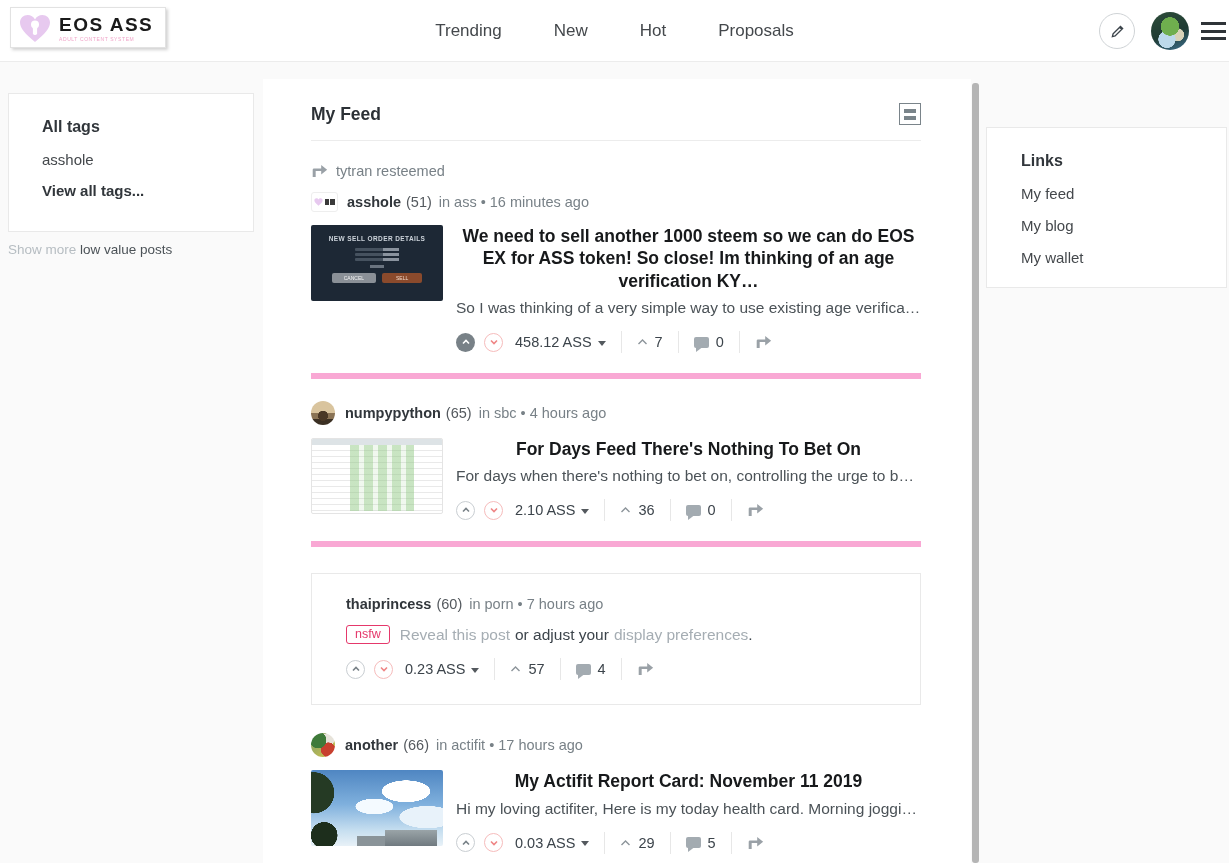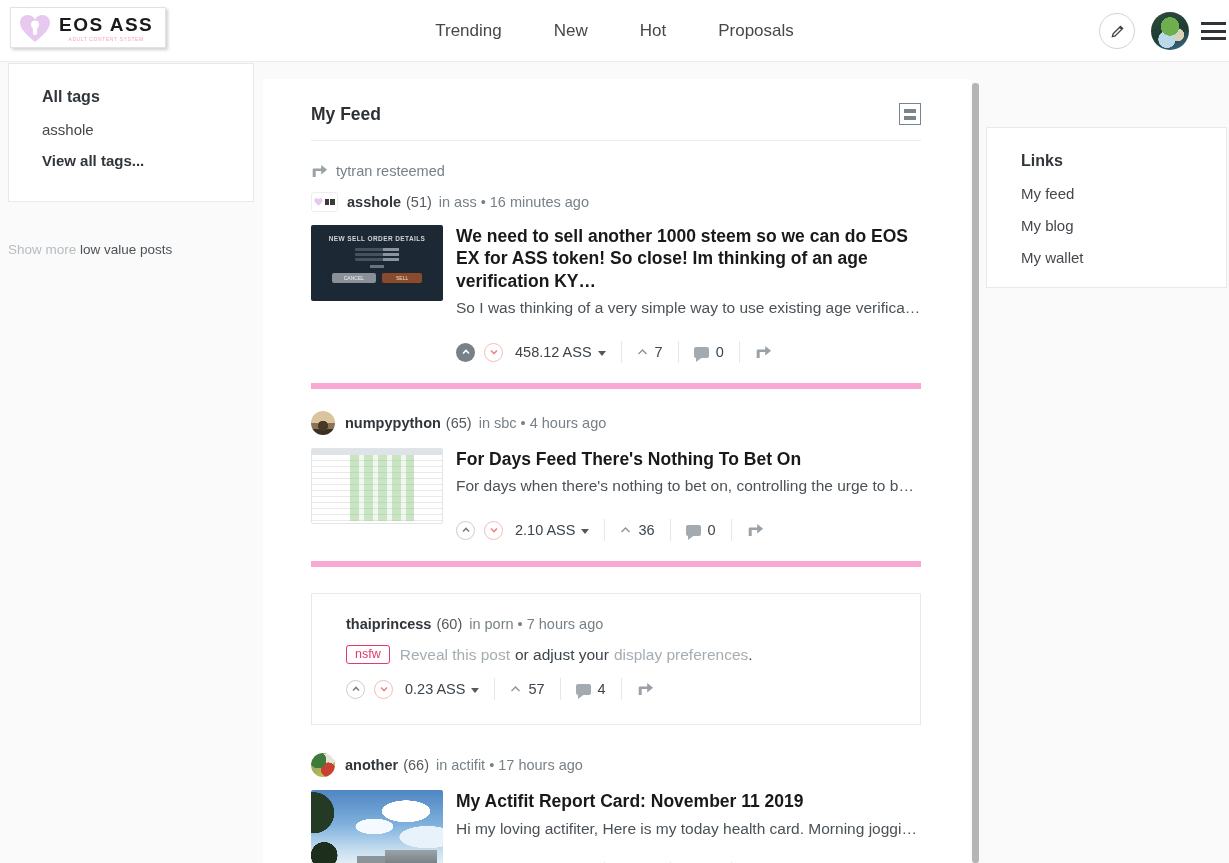--- a/index.html
+++ b/index.html
@@ -6,21 +6,21 @@
   html,body { width:1229px; height:863px; overflow:hidden;
     font-family:"Liberation Sans","DejaVu Sans",sans-serif; background:#fafafa; color:#31363b; }
 
   
   .topbar { position:absolute; left:0; top:0; width:1229px; height:62px; background:#fff;
     border-bottom:1px solid #ececec; z-index:5; }
   .logo-box { position:absolute; left:10px; top:7px; height:41px; padding:4px 12px 2px 8px;
     background:#fff; border:1px solid #e2e2e2; box-shadow:2px 2px 3px rgba(0,0,0,.18);
     display:flex; align-items:center; cursor:pointer; }
   .logo-heart { width:32px; height:29px; margin-right:8px; }
-  .logo-txtcol { display:flex; flex-direction:column; align-items:center; }
+  .logo-txtcol { display:flex; flex-direction:column; align-items:flex-start; }
   .logo-title { font-size:19px; font-weight:800; letter-spacing:1.5px; color:#1a1a1a; line-height:20px; }
   .logo-tag { font-size:5px; color:#f0a4c8; letter-spacing:.6px; margin-top:1px; }
 
   .topnav { position:absolute; left:50%; top:0; transform:translateX(-50%); height:62px;
     display:flex; align-items:center; gap:52px; }
   .topnav span { font-size:17px; color:#44484c; cursor:pointer; }
 
   .top-actions { position:absolute; right:0; top:0; height:62px; display:flex; align-items:center; }
   .compose-btn { width:36px; height:36px; border-radius:50%; border:1px solid #cfd3d6; background:#fff;
     display:flex; align-items:center; justify-content:center; cursor:pointer; margin-right:16px; }
@@ -30,21 +30,21 @@
       radial-gradient(circle at 50% 38%, #6fae4e 0 30%, transparent 31%),
       radial-gradient(circle at 42% 72%, #bcd9ea 0 24%, transparent 25%),
       radial-gradient(circle at 70% 60%, #d8d2b8 0 18%, transparent 19%),
       linear-gradient(160deg, #2e4d3a 0%, #1f3b33 55%, #3d6f8e 100%); }
   .hamburger { width:25px; height:18px; margin-right:3px; cursor:pointer;
     display:flex; flex-direction:column; justify-content:space-between; }
   .hamburger i { display:block; height:3px; background:#2f3438; }
 
   
   .card { position:absolute; background:#fff; border:1px solid #e9e9e9; }
-  .left-card { left:8px; top:63px; width:246px; height:139px; padding:24px 0 8px 33px; }
+  .left-card { left:8px; top:93px; width:246px; height:139px; padding:24px 0 8px 33px; }
   .left-card .card-title { font-size:16px; font-weight:700; color:#31363b; }
   .tag-link { font-size:15px; color:#44484c; margin-top:15px; cursor:pointer; }
   .viewall-link { font-size:15px; font-weight:700; color:#31363b; margin-top:14px; cursor:pointer; }
   .showmore { position:absolute; left:8px; top:242px; font-size:13.5px; color:#b6bdc2; }
   .showmore b { font-weight:400; color:#4b5257; cursor:pointer; }
 
   .right-card { left:986px; top:79px; width:241px; height:161px; padding:24px 0 0 34px;margin-top:48px; }
   .right-card .card-title { font-size:16px; font-weight:700; color:#31363b; }
   .rlink { font-size:15px; color:#44484c; margin-top:15px; cursor:pointer; }
 
@@ -75,26 +75,26 @@
   .avatar-ek { background: radial-gradient(circle at 30% 30%, #3f7a3a 0 34%, transparent 35%),
       radial-gradient(circle at 72% 70%, #c8402f 0 30%, transparent 31%),
       radial-gradient(circle at 70% 28%, #e7e3da 0 26%, transparent 27%),
       linear-gradient(135deg,#7a9e6d,#d8c54a); }
   .author-name { font-weight:700; color:#31363b; margin-right:5px; cursor:pointer; }
   .author-rep { color:#54595e; margin-right:7px; }
 
   .post-body { display:flex; margin-top:13px; }
   .thumb { width:132px; height:76px; flex:none; margin-right:13px; border-radius:2px; overflow:hidden; cursor:pointer; }
   .post-text { flex:1; min-width:0; }
-  .post-title { font-size:17.5px; font-weight:700; color:#17191b; line-height:1.28; cursor:pointer; }
+  .post-title { font-size:17.5px; font-weight:700; color:#17191b; line-height:1.28; cursor:pointer;text-align:center; }
   .post-excerpt { font-size:15.5px; color:#4b5257; margin-top:6px; line-height:1.35; cursor:pointer;
     white-space:nowrap; overflow:hidden; text-overflow:ellipsis; }
 
   
-  .votebar { display:flex; align-items:center; margin-top:22px; }
+  .votebar { display:flex; align-items:center; margin-top:12px; }
   .vcirc { width:19px; height:19px; border-radius:50%; display:flex; align-items:center; justify-content:center;
     cursor:pointer; flex:none; }
   .vcirc svg { width:10px; height:10px; }
   .up-plain { border:1px solid #c9ced2; color:#788187; margin-right:9px; }
   .up-voted { background:#788187; color:#fff; margin-right:9px; }
   .down { border:1px solid #f6bcbc; color:#ef8585; margin-right:12px; }
   .payout { font-size:14.5px; color:#3c444b; display:flex; align-items:center; cursor:pointer; }
   .caret { width:0; height:0; border-left:4.5px solid transparent; border-right:4.5px solid transparent;
     border-top:5px solid #54595e; margin-left:6px; margin-top:2px; }
   .vdiv { width:1px; height:22px; background:#e7e7e7; margin:0 15px; }

